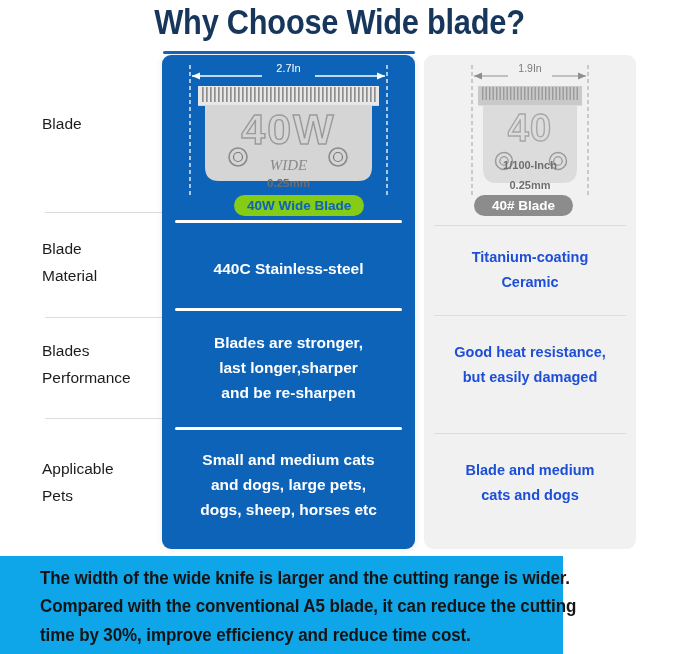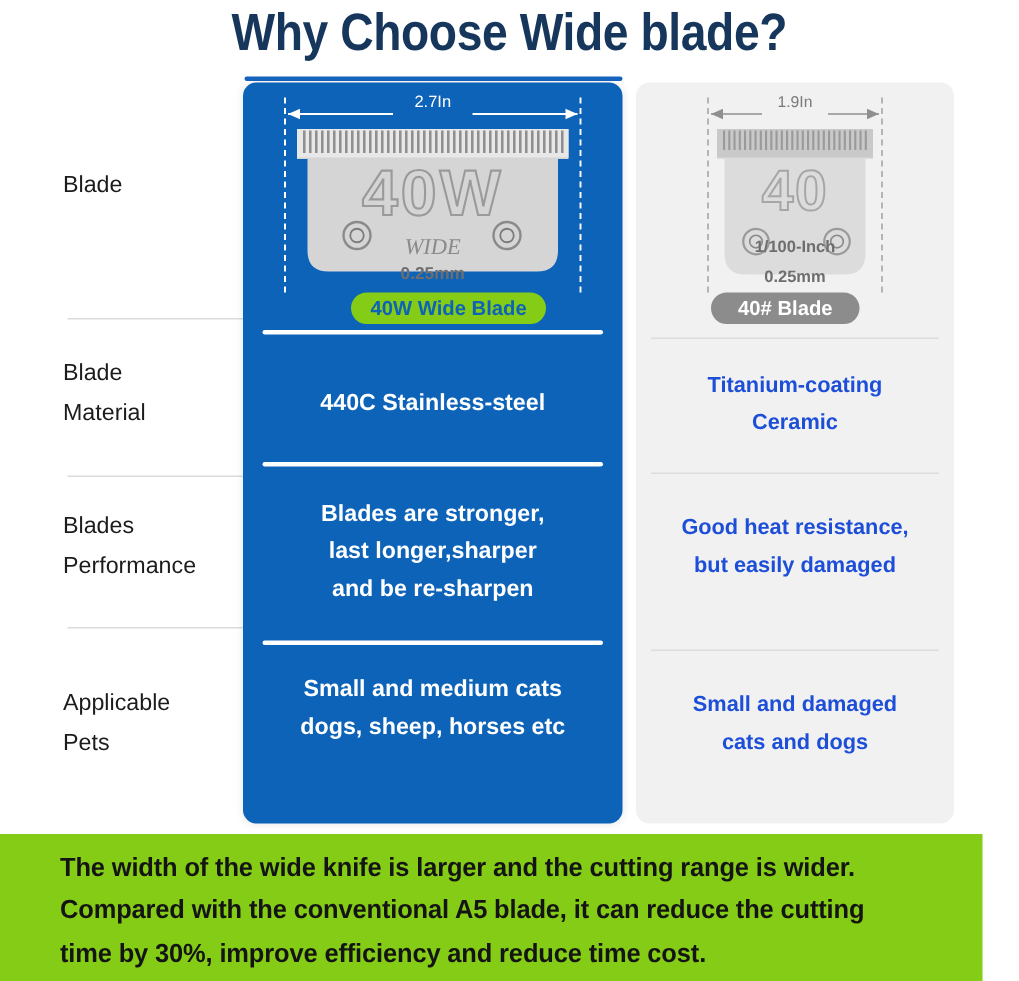--- a/index.html
+++ b/index.html
@@ -154,23 +154,23 @@
     height: 21px;
     left: 50px;
     top: 140px;
     padding: 0 18px;
   }
 
   
   .note {
     position: absolute;
     left: 0; top: 556px;
-    width: 655px;
+    width: 563px;
     height: 98px;
-    background: #84cc16;
+    background: #0ea5e9;
   }
   .note-inner {
     position: absolute;
     left: 40px; top: 8px;
     width: 612px;
     font-family: "Liberation Sans Narrow", "Liberation Sans", sans-serif;
     font-size: 17.5px;
     font-weight: bold;
     color: #141414;
     line-height: 1.62;
@@ -310,20 +310,21 @@
       </div>
 
       <div class="blue-cell" style="top:275px;">
         <div>Blades are stronger,</div>
         <div>last longer,sharper</div>
         <div>and be re-sharpen</div>
       </div>
 
       <div class="blue-cell" style="top:392px;">
         <div>Small and medium cats</div>
+        <div>and dogs, large pets,</div>
         <div>dogs, sheep, horses etc</div>
       </div>
     </div>
 
     <div class="graycol">
 
       <div class="blade-art" style="left:22px; top:4px; width:168px; height:162px;">
         <svg width="168" height="162" viewBox="0 0 168 162" xmlns="http://www.w3.org/2000/svg">
           <line x1="26" y1="6" x2="26" y2="138" stroke="#a8a8a8" stroke-width="1.1" stroke-dasharray="4,3"></line>
           <line x1="142" y1="6" x2="142" y2="138" stroke="#a8a8a8" stroke-width="1.1" stroke-dasharray="4,3"></line>
@@ -396,21 +397,21 @@
         <div>Titanium-coating</div>
         <div>Ceramic</div>
       </div>
 
       <div class="gray-cell" style="top:285px;">
         <div>Good heat resistance,</div>
         <div>but easily damaged</div>
       </div>
 
       <div class="gray-cell" style="top:403px;">
-        <div>Small and damaged</div>
+        <div>Blade and medium</div>
         <div>cats and dogs</div>
       </div>
     </div>
   </div>
 
   <div class="note">
     <div class="note-inner">
       <div>The width of the wide knife is larger and the cutting range is wider.</div>
       <div>Compared with the conventional A5 blade, it can reduce the cutting</div>
       <div>time by 30%, improve efficiency and reduce time cost.</div>

